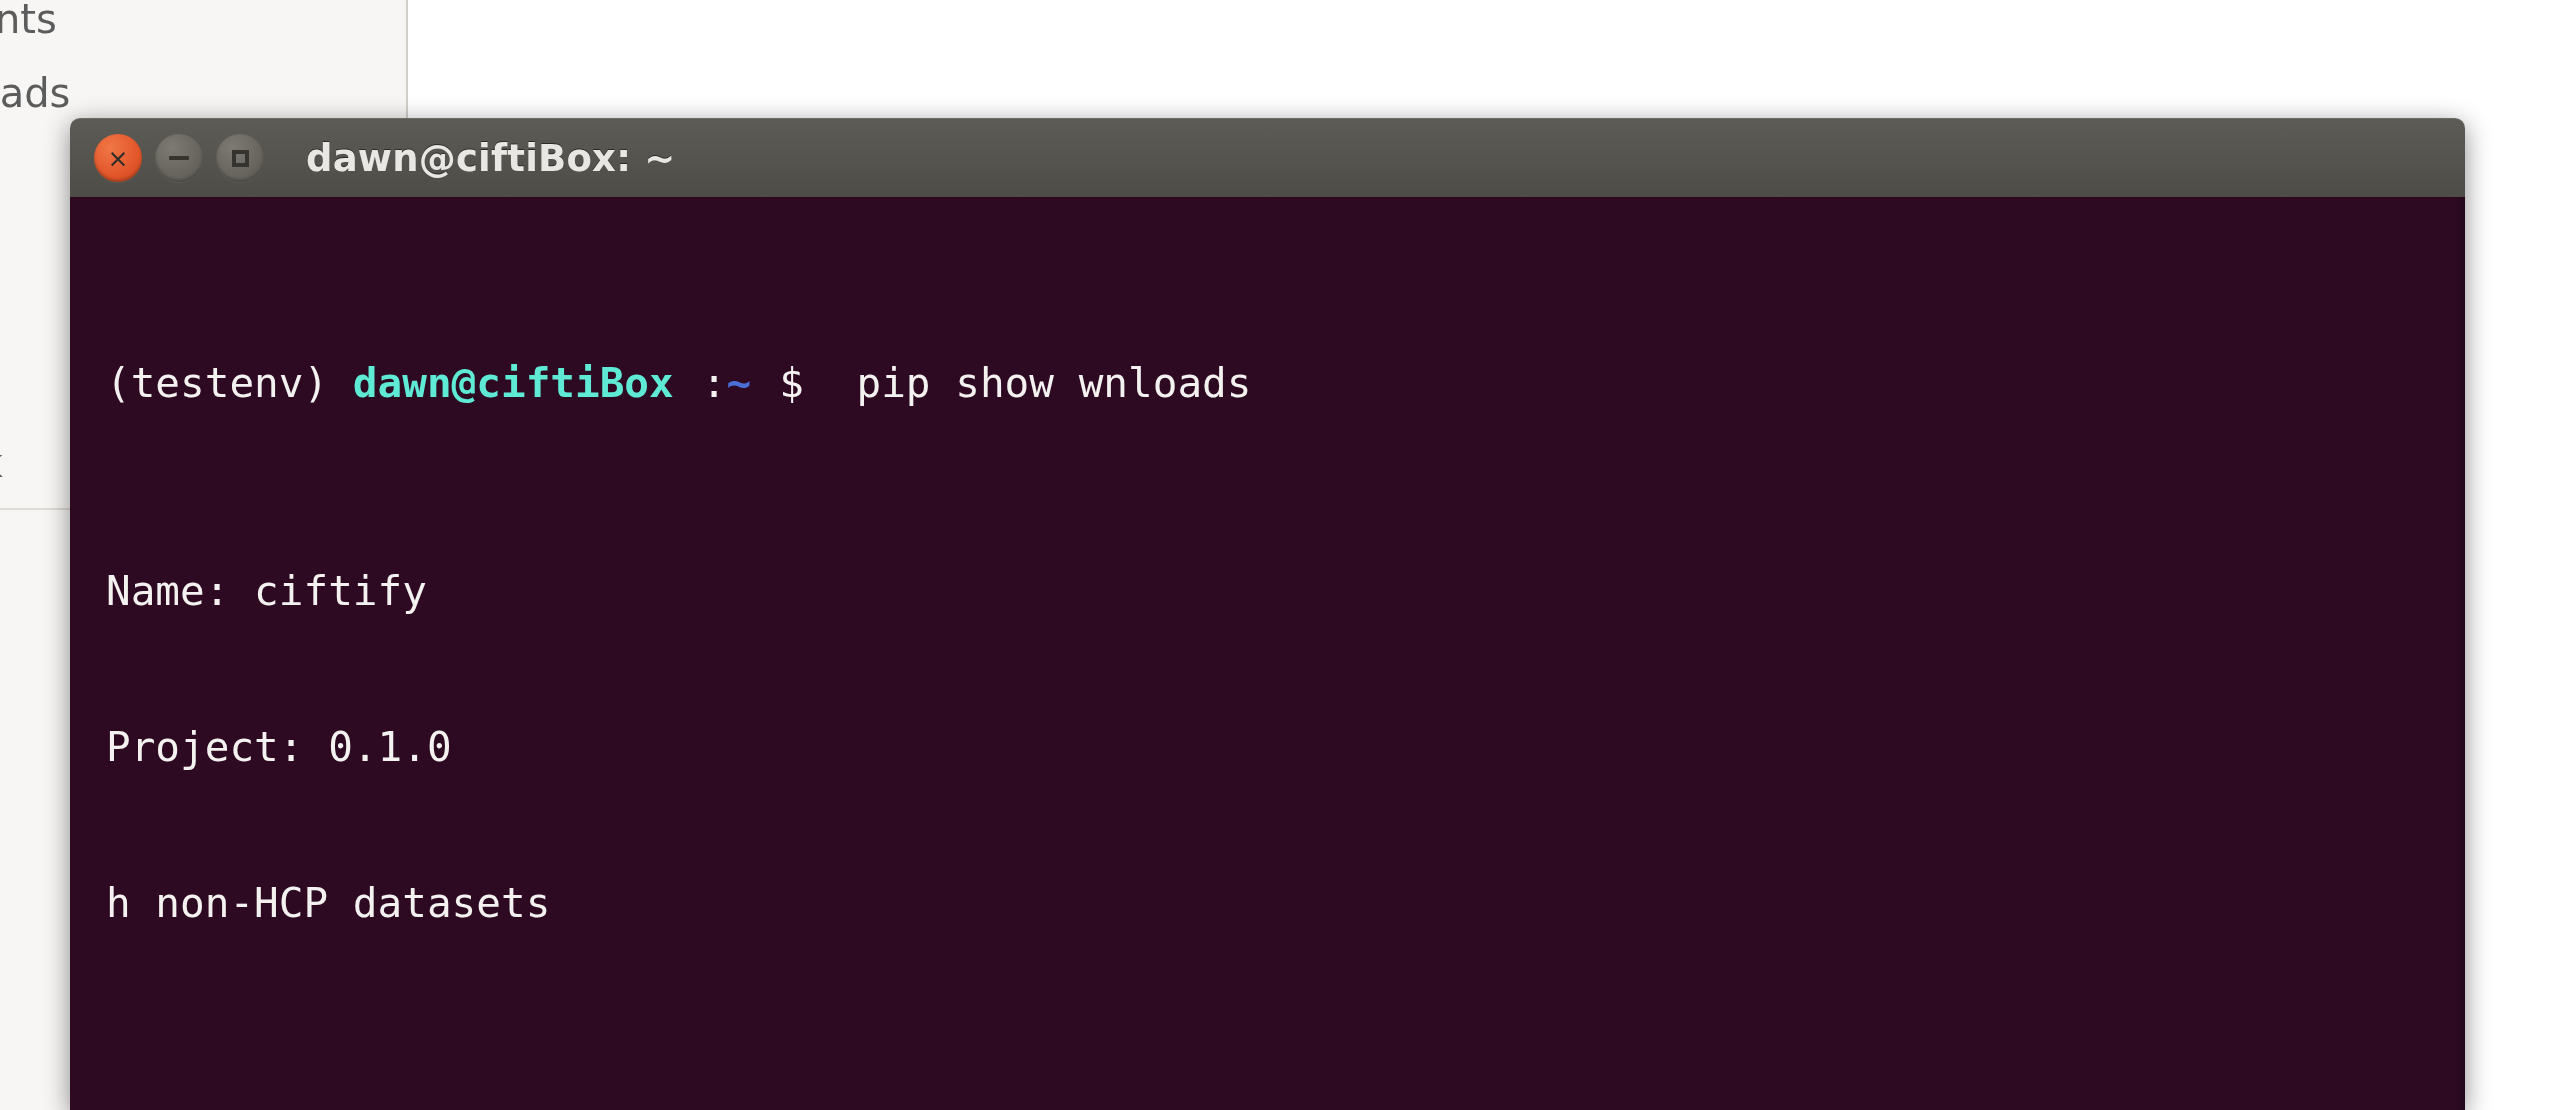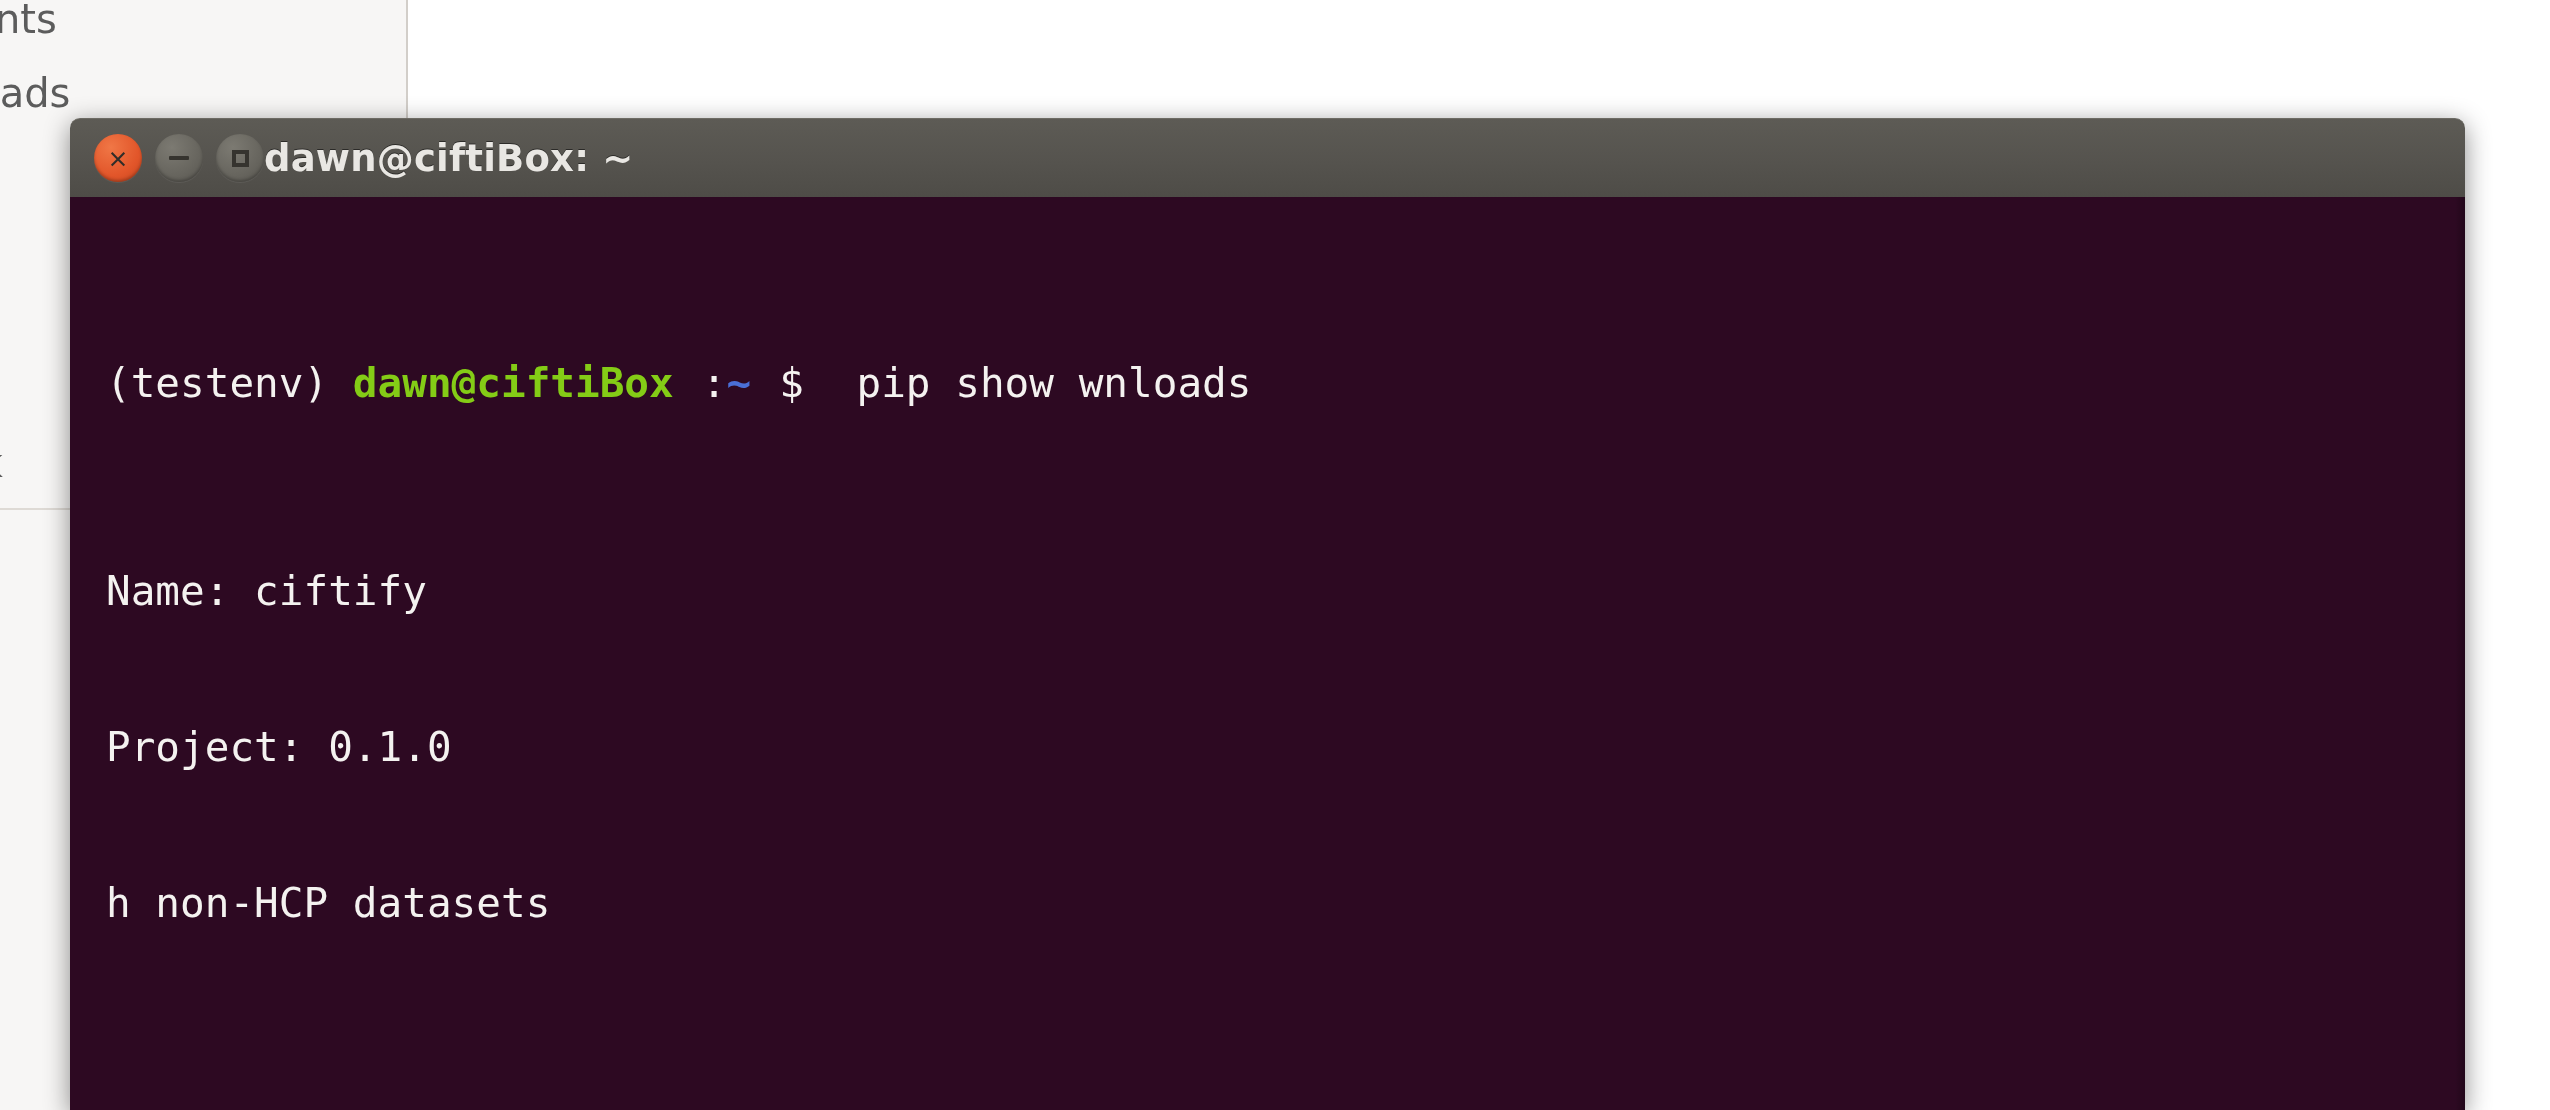--- a/index.html
+++ b/index.html
@@ -113,20 +113,21 @@
     background: #36342f;
     border-radius: 1px;
   }
   .win-glyph.square {
     width: 17px;
     height: 17px;
     border: 4px solid #36342f;
     box-sizing: border-box;
   }
   #window-title {
+    margin-left: 42px;
     color: #e9e7e3;
     font-size: 37px;
     font-weight: bold;
     font-family: "DejaVu Sans", sans-serif;
     letter-spacing: 0.2px;
     text-shadow: 0 -1px 0 rgba(0,0,0,0.5);
   }
 
   #terminal-body {
     background: #2d0922;
@@ -144,21 +145,21 @@
     padding-left: 8px;
     white-space: pre;
     letter-spacing: 0px;
   }
   .tl {
     height: 52px;
     position: relative;
     white-space: pre;
   }
   .c-white  { color: #f4f2f0; margin-left: 28px; }
-  .c-green  { color: #84cc16; font-weight: bold; }
+  .c-green  { color: #5eead4; font-weight: bold; }
   .c-blue   { color: #4a6fd6; font-weight: bold; }
   #scroll-shadow {
     position: absolute;
     right: 0;
     top: 0;
     width: 10px;
     height: 100%;
     background: linear-gradient(to right, rgba(0,0,0,0) 0%, rgba(0,0,0,0.25) 100%);
   }
 </style>

